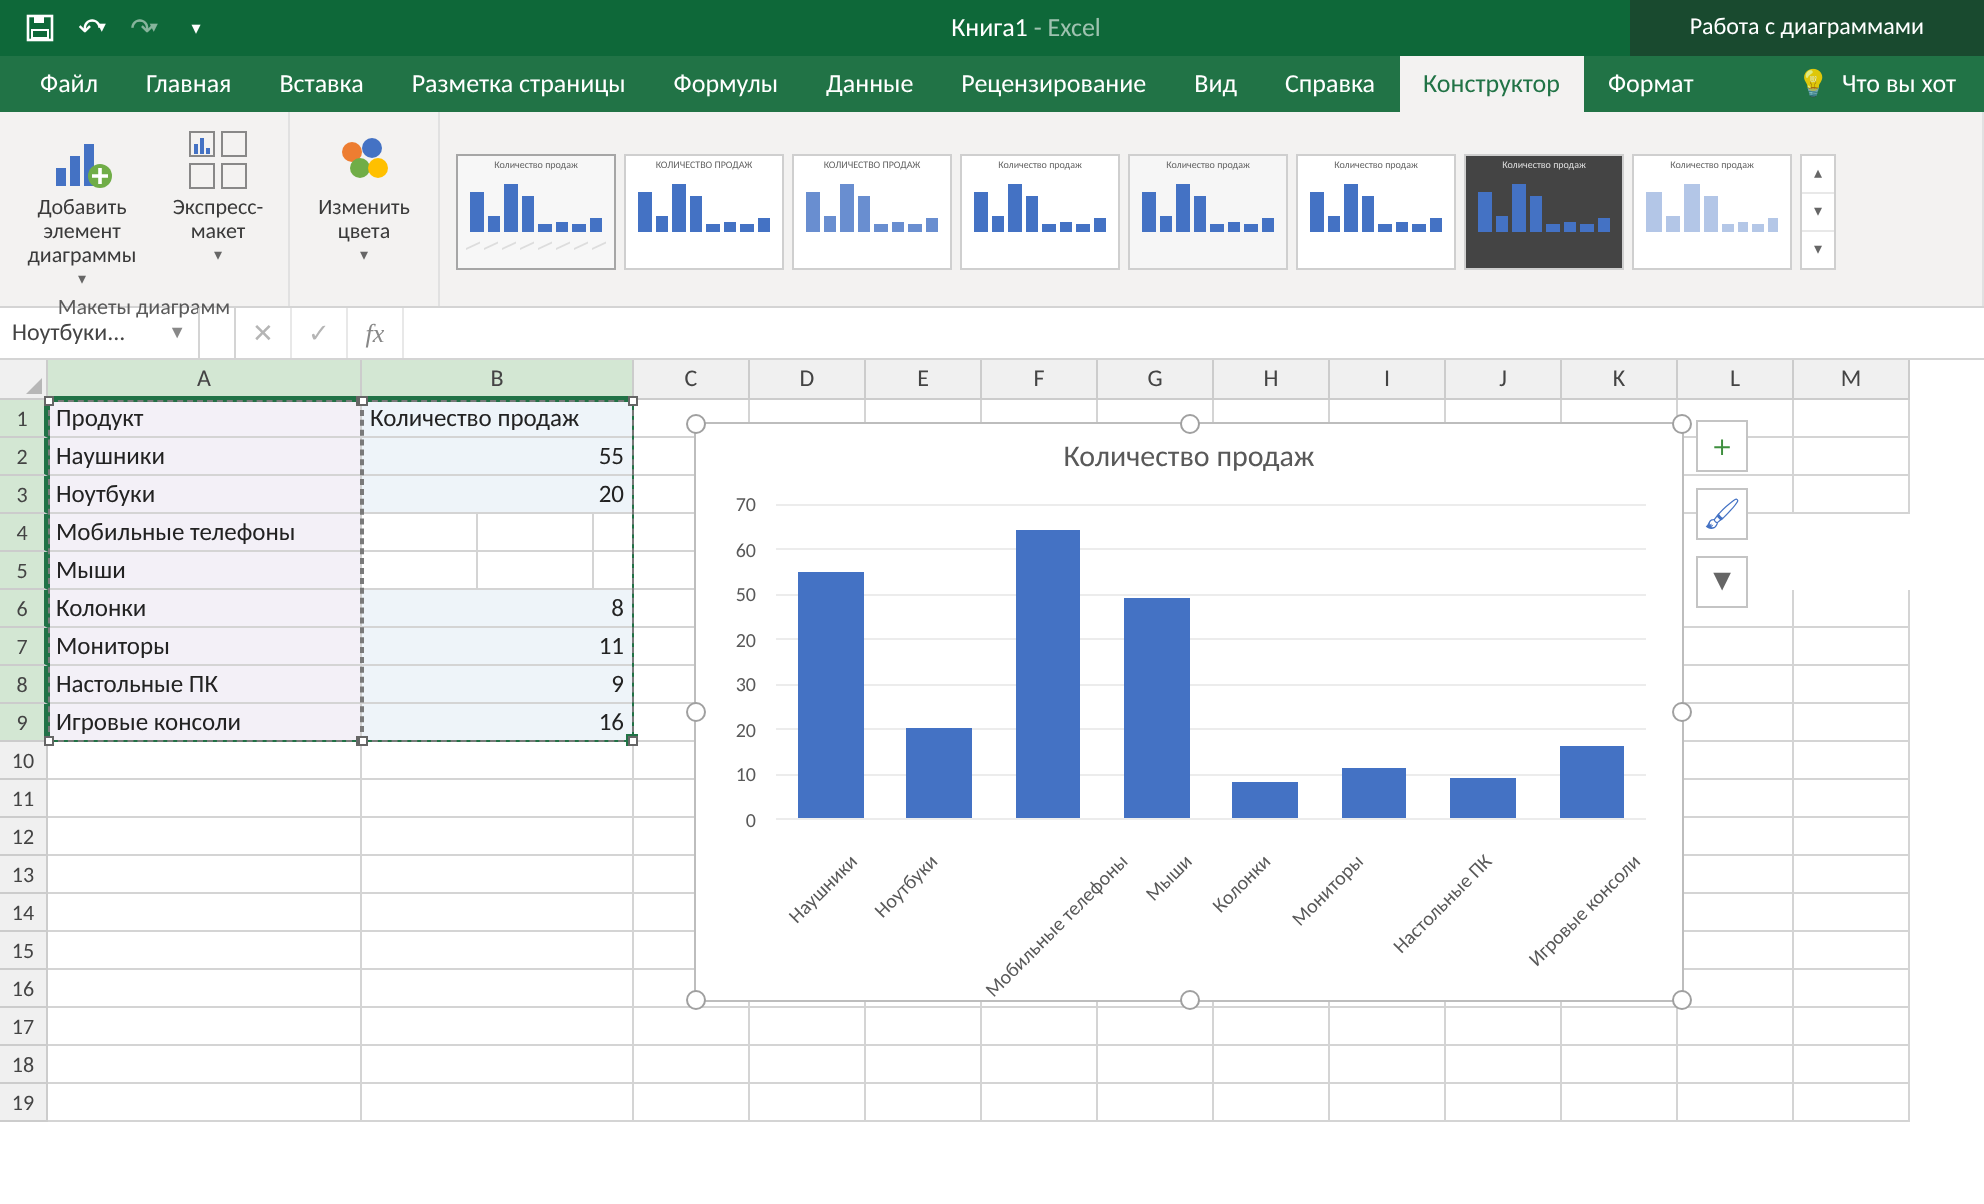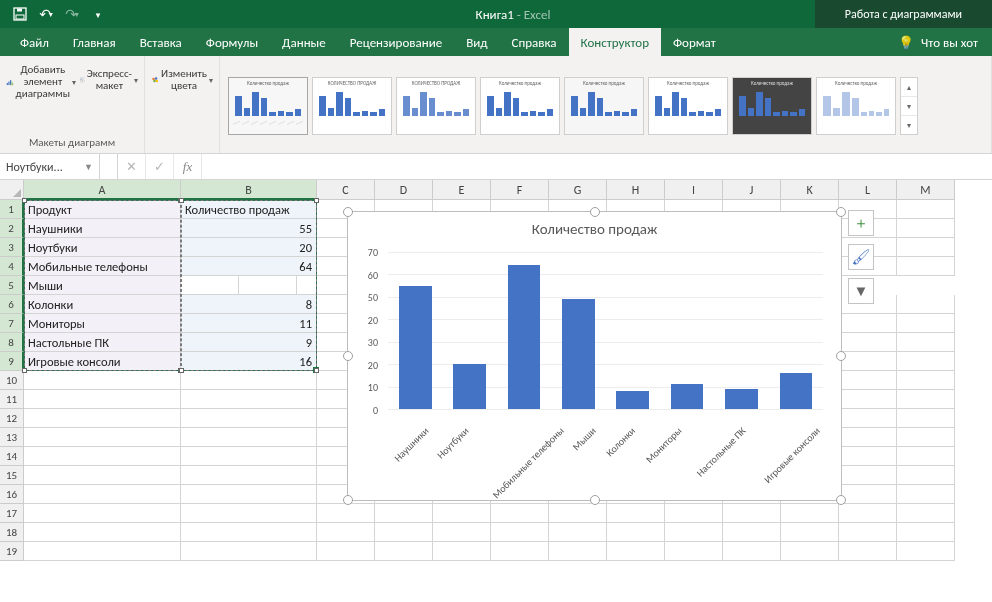--- a/index.html
+++ b/index.html
@@ -18,21 +18,21 @@
   .ribbon-tabs { height: 28px; background: #217346; display: flex; align-items: stretch; color: #fff; font-size: 13px; padding-left: 8px; }
   .tab { padding: 0 12px; display: flex; align-items: center; cursor: pointer; }
   .tab.active { background: #f3f2f1; color: #217346; }
   .tell-me { margin-left: auto; display: flex; align-items: center; padding: 0 14px; gap: 6px; }
 
   
   .ribbon { height: 98px; background: #f3f2f1; border-bottom: 1px solid #d4d4d4; display: flex; }
   .group { border-right: 1px solid #e1e1e1; padding: 4px 6px 2px; display: flex; flex-direction: column; }
   .group-body { display: flex; flex: 1; align-items: flex-start; gap: 4px; }
   .group-label { text-align: center; font-size: 11px; color: #5a5a5a; padding: 2px 0; }
-  .big-btn { display: flex; align-items: center; width: 70px; padding-top: 4px; gap: 2px; font-size: 11px; text-align: center; line-height: 1.1; color: #3a3a3a; }
+  .big-btn { display: flex; flex-direction: column; align-items: center; width: 70px; padding-top: 4px; gap: 2px; font-size: 11px; text-align: center; line-height: 1.1; color: #3a3a3a; }
   .big-icon { width: 32px; height: 32px; }
   .style-gallery { display: flex; align-items: center; flex: 1; gap: 4px; padding: 4px 2px; }
   .style-thumb { width: 80px; height: 58px; border: 1px solid #cfcfcf; background: #fff; position: relative; overflow: hidden; }
   .style-thumb.sel { border: 1px solid #a6a6a6; background: #f7f7f7; }
   .tt-title { font-size: 5px; text-align: center; color: #666; padding-top: 2px; }
   .tt-bars { position: absolute; top: 12px; left: 6px; right: 6px; display: flex; align-items: flex-end; gap: 2px; height: 26px; }
   .tt-bars span { flex: 1; background: #4472c4; }
   .tt-labels { position: absolute; bottom: 2px; left: 4px; right: 4px; display: flex; gap: 2px; }
   .tt-labels span { flex: 1; border-top: 1px solid #ddd; height: 8px; font-size: 5px; color: #aaa; transform: skewY(-25deg); transform-origin: top left; }
   .gallery-more { width: 18px; height: 58px; border: 1px solid #cfcfcf; background: #fff; display: flex; flex-direction: column; }
@@ -119,20 +119,21 @@
   <div class="doc-title">
     <span>Книга1</span><span class="dim"> - Excel</span>
   </div>
   <div class="title-right">Работа с диаграммами</div>
 </div>
 
 <div class="ribbon-tabs">
   <div class="tab">Файл</div>
   <div class="tab">Главная</div>
   <div class="tab">Вставка</div>
+  <div class="tab">Разметка страницы</div>
   <div class="tab">Формулы</div>
   <div class="tab">Данные</div>
   <div class="tab">Рецензирование</div>
   <div class="tab">Вид</div>
   <div class="tab">Справка</div>
   <div class="tab active">Конструктор</div>
   <div class="tab">Формат</div>
   <div class="tell-me">
     <span style="font-size:13px; opacity:.85">💡</span>
     <span>Что вы хот</span>
@@ -402,21 +403,20 @@
         <div class="cell cN"></div>
         <div class="cell cN"></div>
         <div class="cell cN"></div>
         <div class="cell cN"></div>
         <div class="cell cN"></div>
         <div class="cell cN"></div>
         <div class="cell cN"></div>
       </div>
       <div class="row">
         <div class="cell cA">Мобильные телефоны</div>
-        <div class="cell cB">64</div>
         <div class="cell cN"></div>
         <div class="cell cN"></div>
         <div class="cell cN"></div>
         <div class="cell cN"></div>
         <div class="cell cN"></div>
         <div class="cell cN"></div>
         <div class="cell cN"></div>
         <div class="cell cN"></div>
         <div class="cell cN"></div>
         <div class="cell cN"></div>

